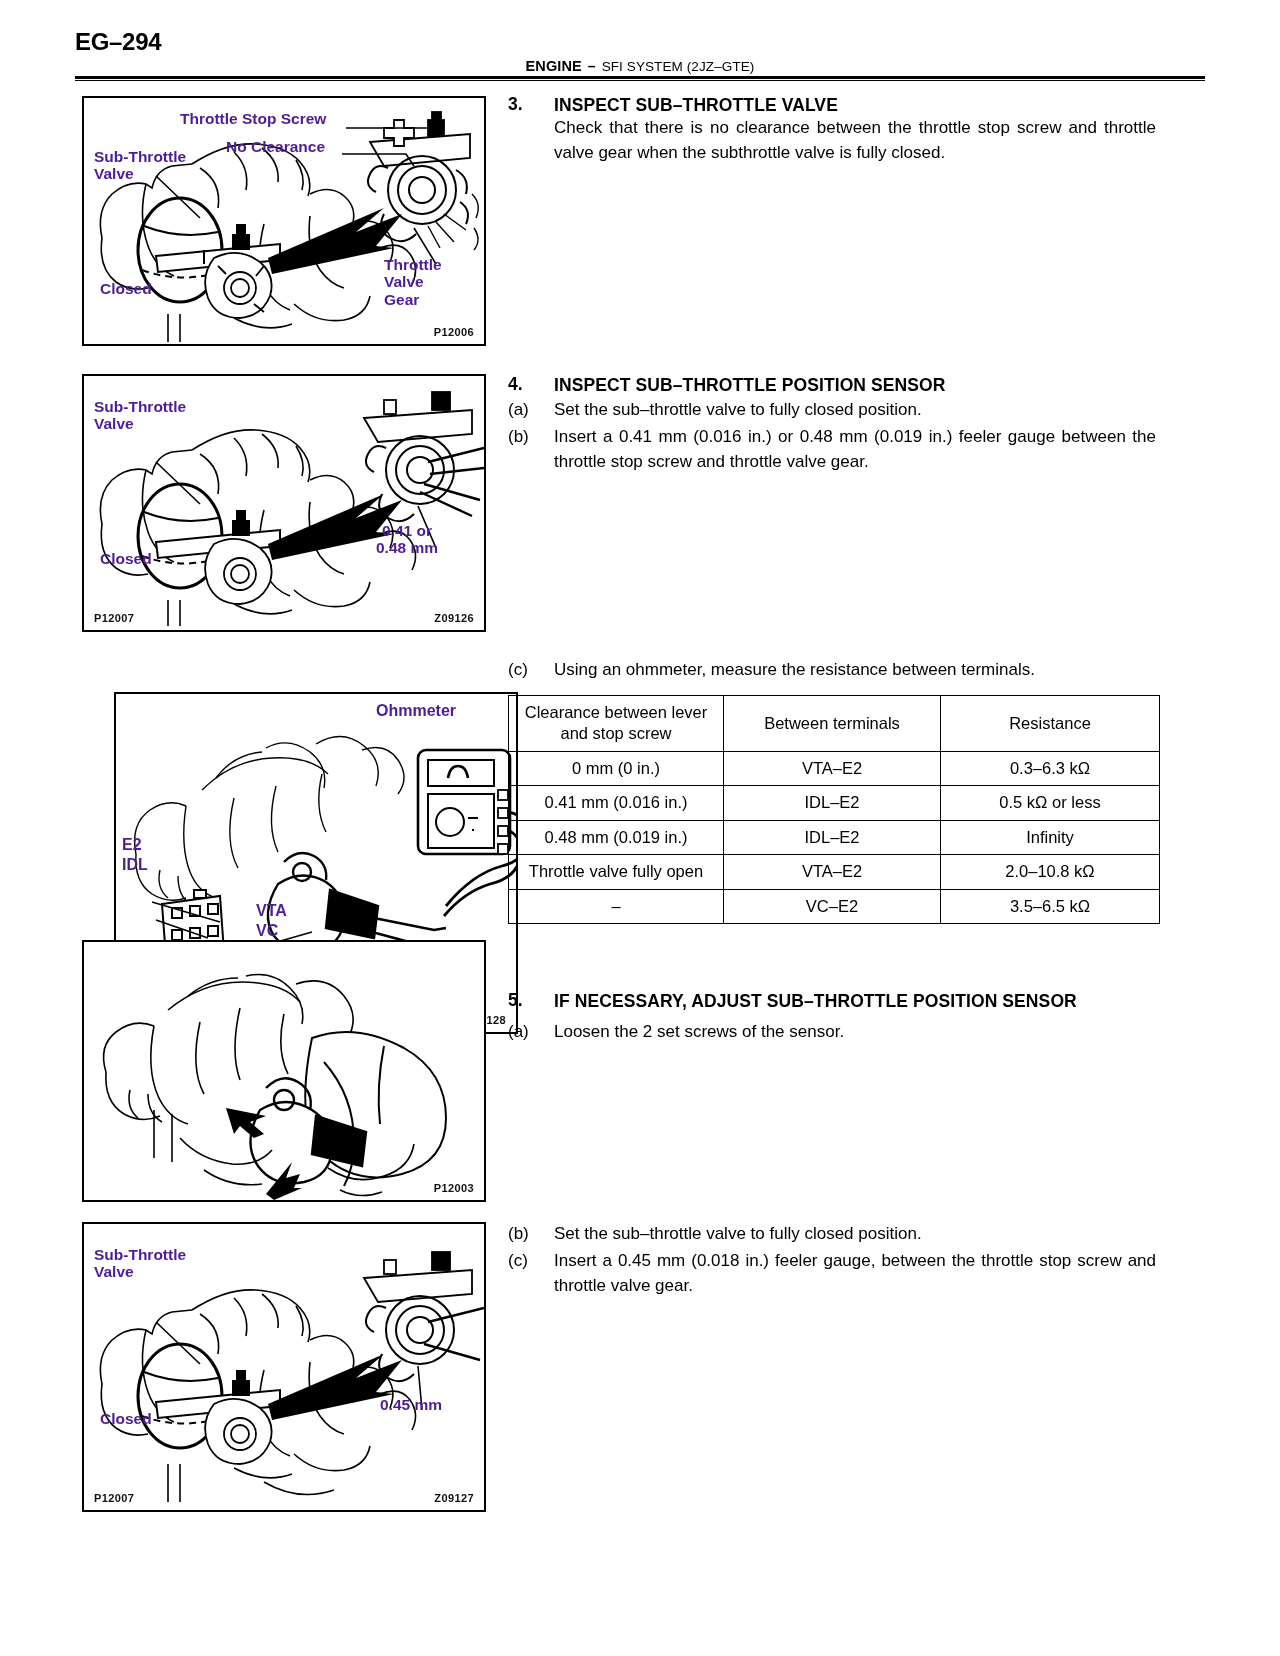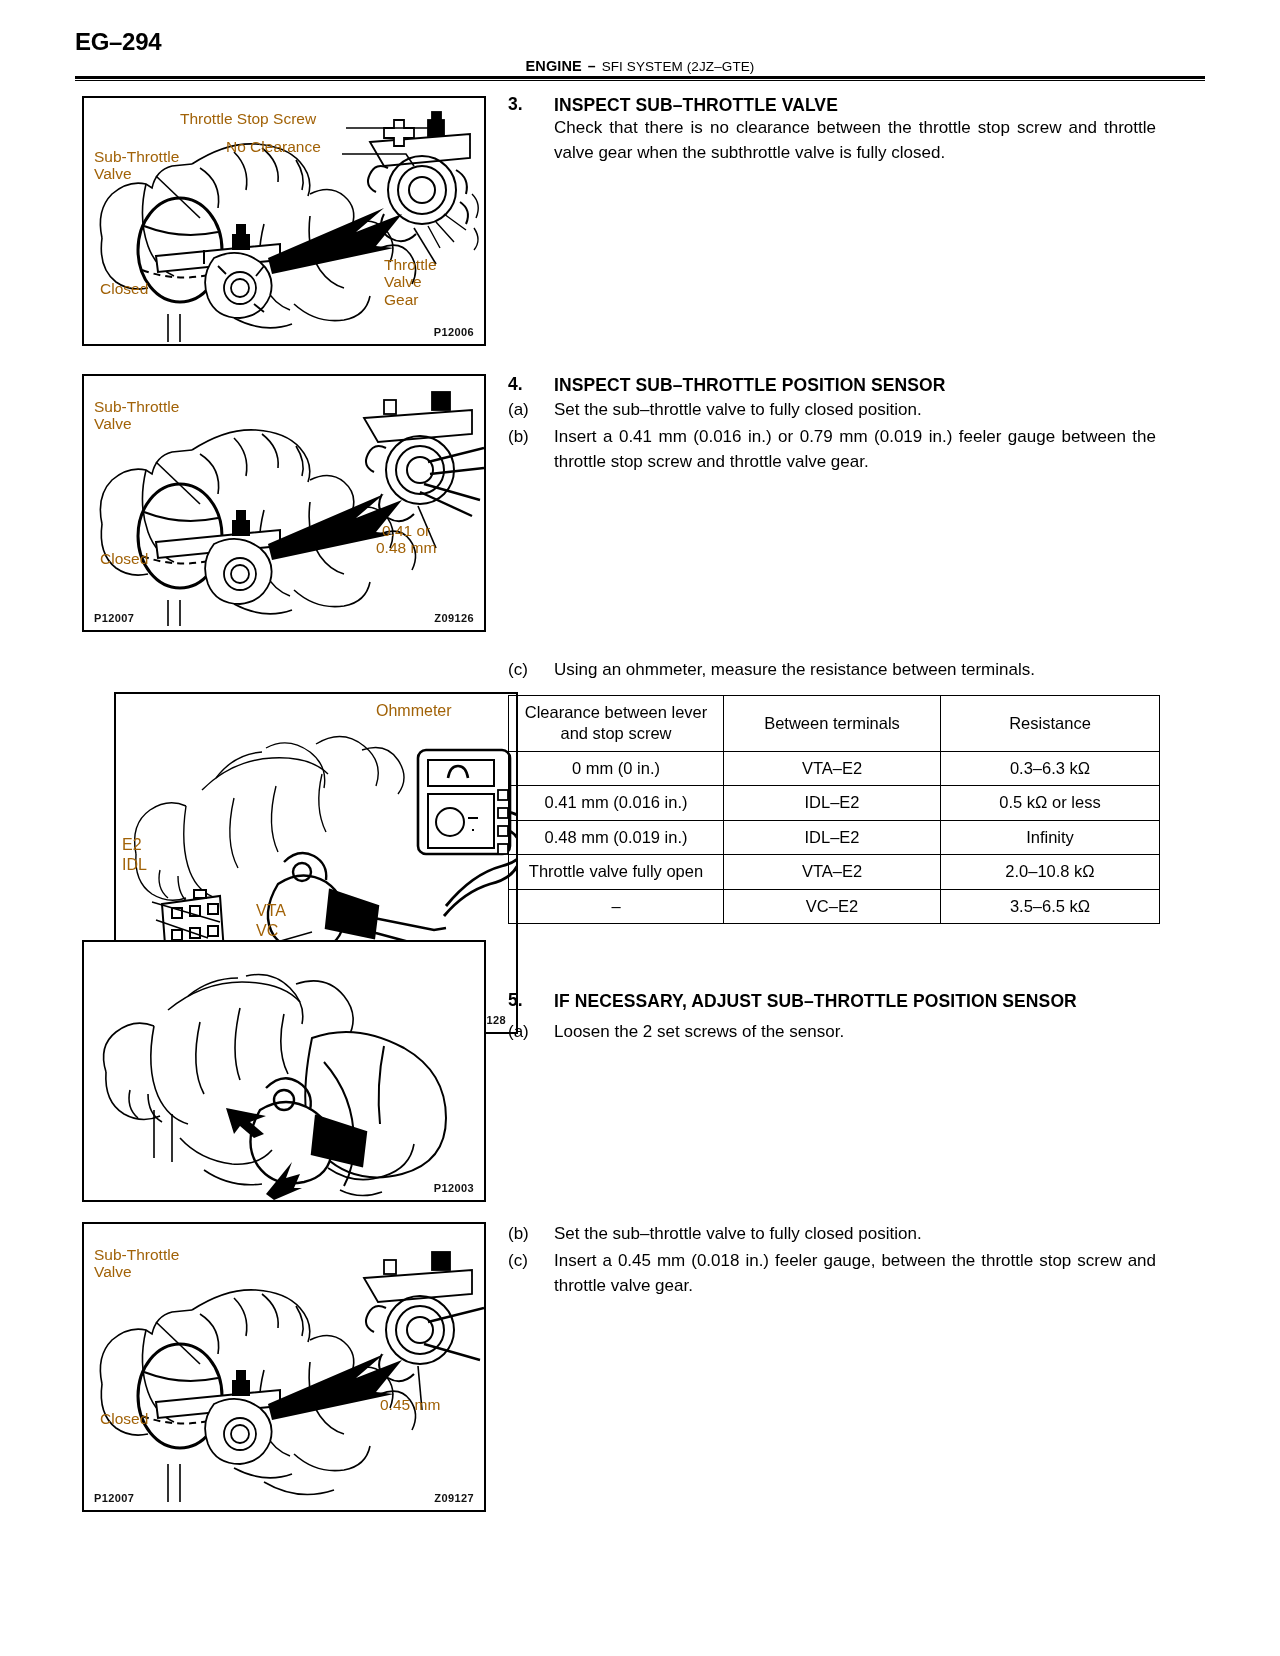--- a/index.html
+++ b/index.html
@@ -35,22 +35,22 @@
     border:2px solid #000;background:#fff;
     box-sizing:border-box;overflow:hidden;
   }
   .fig-code{
     position:absolute;font-size:11px;font-weight:bold;
     color:#111;letter-spacing:0.4px;
   }
   .fig-code.left{left:10px;}
   .fig-code.right{right:10px;}
   .fig-label{
-    position:absolute;font-weight:normal;line-height:1.12;
-    color:#a16207;white-space:pre-line;
+    position:absolute;font-weight:bold;line-height:1.12;
+    color:#4c1d95;white-space:pre-line;
   }
 
   
   .col{position:absolute;left:508px;width:648px;}
   .step-row{display:flex;align-items:flex-start;}
   .step-num{
     width:46px;flex:0 0 46px;
     font-size:17.5px;font-weight:bold;
   }
   .step-title{
@@ -493,21 +493,21 @@
     <div class="step-row">
       <div class="step-num">4.</div>
       <div class="step-title">INSPECT SUB–THROTTLE POSITION SENSOR</div>
     </div>
     <div class="body-row">
       <div class="body-tag">(a)</div>
       <div class="body-text noind">Set the sub–throttle valve to fully closed position.</div>
     </div>
     <div class="body-row">
       <div class="body-tag">(b)</div>
-      <div class="body-text">Insert a 0.41 mm (0.016 in.) or 0.79 mm (0.019 in.) feeler gauge between the throttle stop screw and throttle valve gear.</div>
+      <div class="body-text">Insert a 0.41 mm (0.016 in.) or 0.48 mm (0.019 in.) feeler gauge between the throttle stop screw and throttle valve gear.</div>
     </div>
   </div>
 
   <div class="col" style="top:656px;">
     <div class="body-row">
       <div class="body-tag">(c)</div>
       <div class="body-text">Using an ohmmeter, measure the resistance between terminals.</div>
     </div>
 
     <table class="spec">

